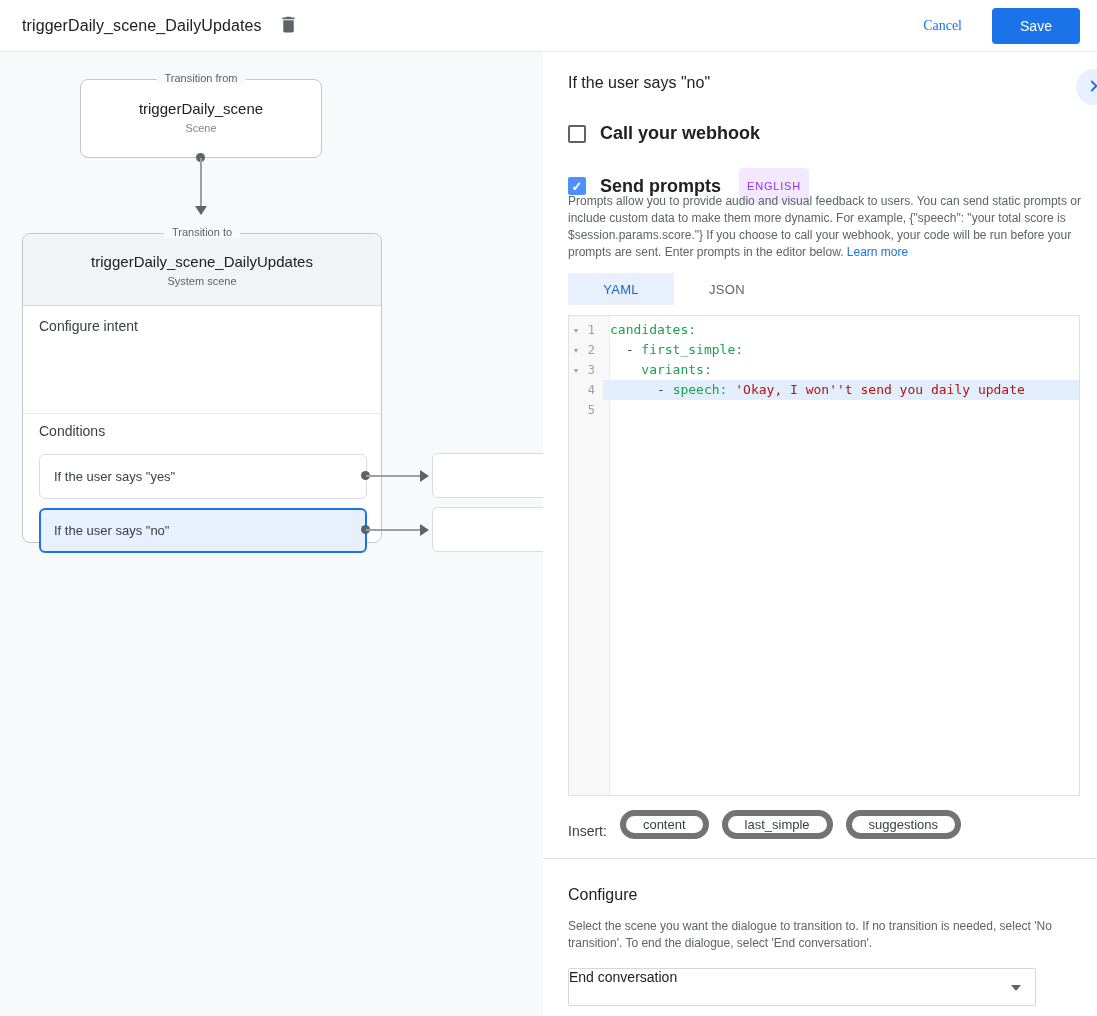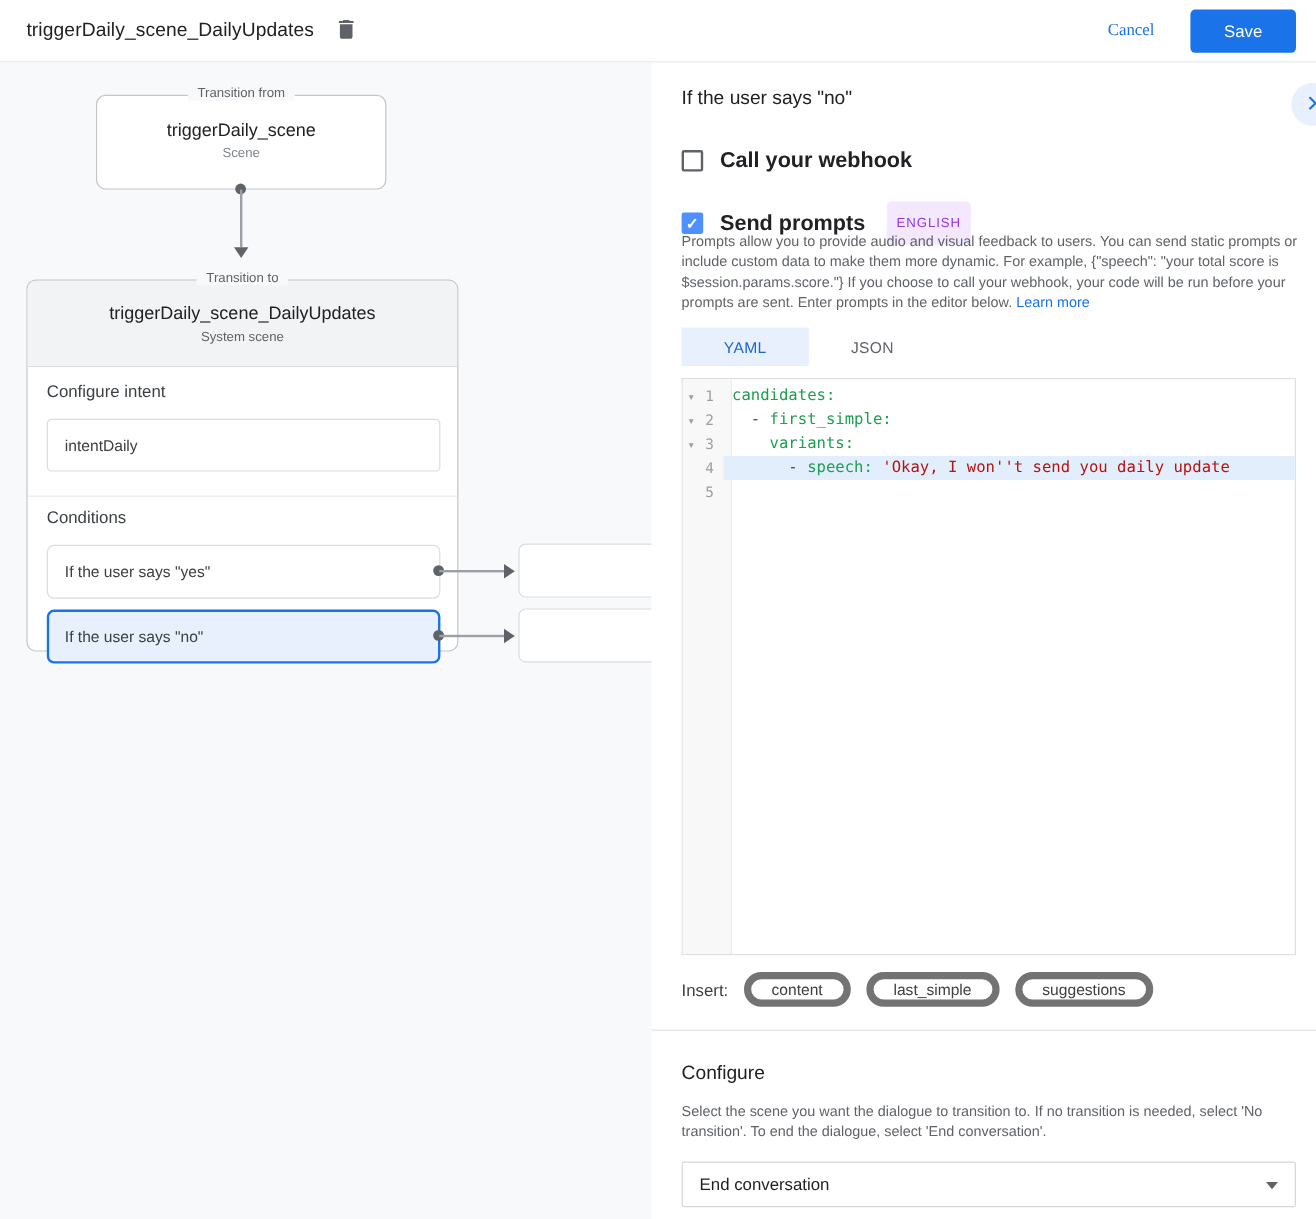--- a/index.html
+++ b/index.html
@@ -80,30 +80,30 @@
   .ed-fold{width:14px;flex:none;font-size:8px;color:#9aa0a6;text-align:center;line-height:21px;cursor:pointer;}
   .ed-num{width:20px;flex:none;text-align:right;padding-right:8px;font-family:"DejaVu Sans Mono",monospace;
     font-size:12px;color:#9aa0a6;}
   .ed-code{flex:1;font-family:"DejaVu Sans Mono",monospace;font-size:13px;white-space:pre;
     padding-left:7px;overflow:hidden;color:#37474f;}
   .ed-row.active .ed-code{background:#e3eefc;}
   .tok-key{color:var(--green);}
   .tok-str{color:var(--red);}
   .tok-plain{color:#37474f;}
 
-  .insert-row{position:absolute;top:758px;display:flex;align-items:center;gap:13px;}
+  .insert-row{position:absolute;top:758px;display:flex;align-items:flex-end;gap:13px;}
   .insert-label{font-size:14px;color:#3c4043;}
   .chip{height:29px;padding:0 17px;border:6px solid #737373;border-radius:15px;background:#fff;
     font-size:13px;color:#3c4043;font-family:inherit;cursor:pointer;display:flex;align-items:center;}
   .panel-divider{position:absolute;left:0;top:806px;width:554px;height:1px;background:#e0e0e0;}
 
   .tr-title{position:absolute;top:834px;font-size:16px;color:var(--text);}
   .tr-desc{position:absolute;top:866px;width:512px;font-size:12px;line-height:17px;color:var(--muted);}
-  .select{position:absolute;top:916px;width:512px;height:38px;border:1px solid #d5d7db;border-radius:2px;
-    background:#fff;display:flex;align-items:center;padding-left:14px;font-size:14px;color:var(--text);cursor:pointer;}
+  .select{position:absolute;top:916px;width:468px;height:38px;border:1px solid #d5d7db;border-radius:2px;
+    background:#fff;display:flex;align-items:flex-start;font-size:14px;color:var(--text);cursor:pointer;}
   .caret{position:absolute;right:14px;top:16px;width:0;height:0;border-left:5px solid transparent;
     border-right:5px solid transparent;border-top:6px solid var(--muted);}
 </style>
 </head>
 <body>
 
 <div class="header">
   <h1>triggerDaily_scene_DailyUpdates</h1>
   <button class="icon-btn">
     <span>
@@ -129,23 +129,20 @@
   <div class="vline" style="left:200px;top:106px;height:48px;"></div>
   <div class="arrow-down" style="left:195px;top:154px;"></div>
 
   <div class="node to-card">
     <span class="legend">Transition to</span>
     <div class="to-head">
       <div class="n-title">triggerDaily_scene_DailyUpdates</div>
       <div class="n-sub">System scene</div>
     </div>
     <div class="card-label" style="top:84px;">Configure intent</div>
-    <div class="intent-box">
-      <span>intentDaily</span>
-    </div>
     <div class="card-divider"></div>
     <div class="card-label" style="top:189px;">Conditions</div>
     <div class="cond" style="top:220px;">
       <span>If the user says "yes"</span>
     </div>
     <div class="cond selected" style="top:274px;">
       <span>If the user says "no"</span>
     </div>
   </div>
 

